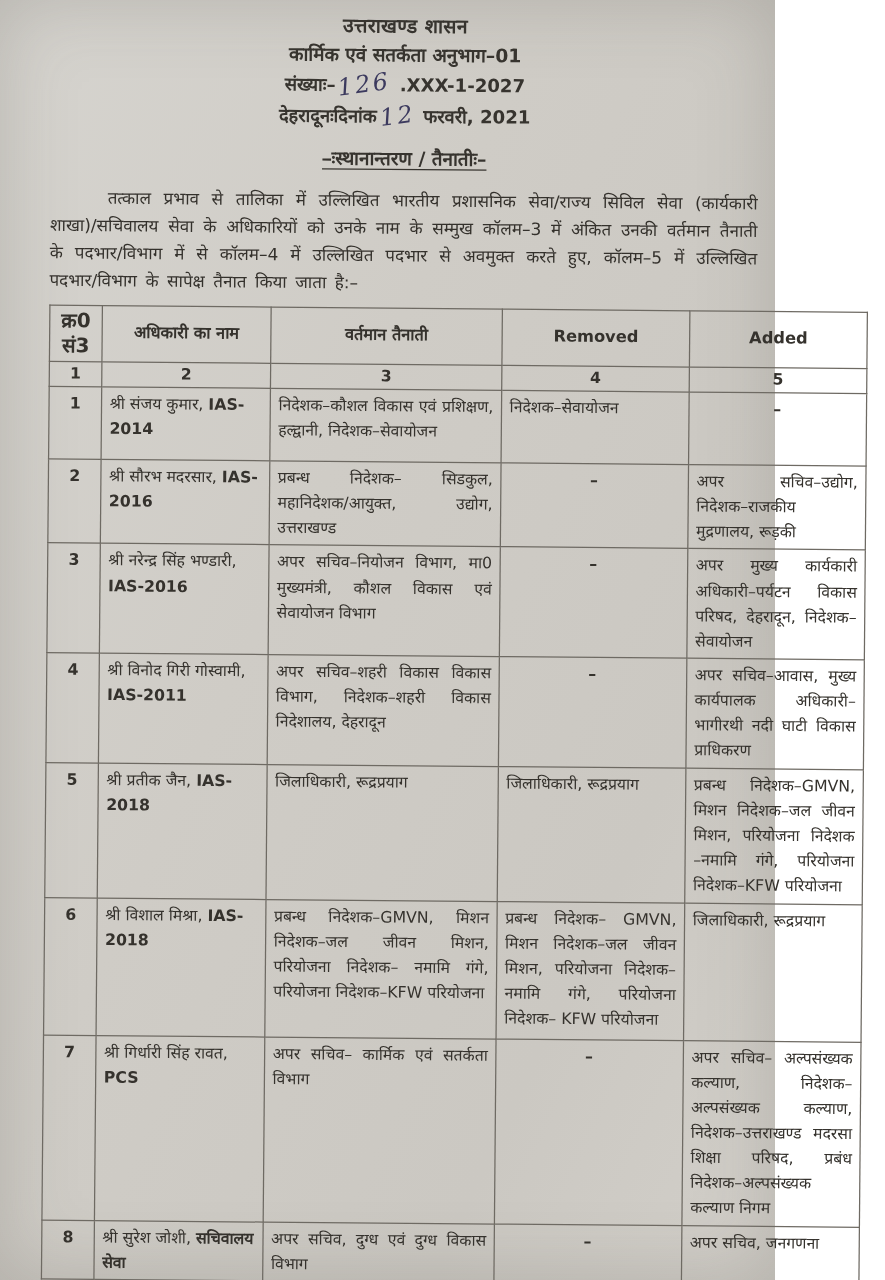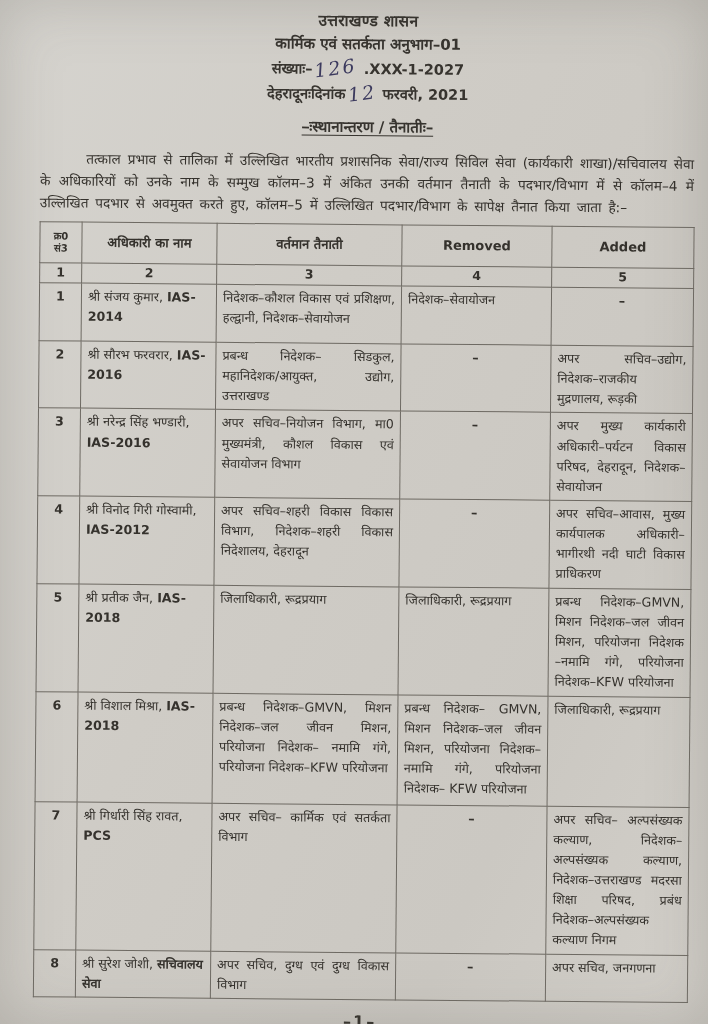--- a/index.html
+++ b/index.html
@@ -3,21 +3,21 @@
 <meta charset="utf-8">
 <style>
   html, body {
     margin: 0; padding: 0;
     width: 708px; height: 1024px;
     overflow: hidden;
     font-family: "DejaVu Sans", "Liberation Sans", sans-serif;
   }
   .scan {
     position: relative;
-    width: 708px; height: 1024px;
+    width: 620px; height: 1024px;
     background: linear-gradient(115deg, #d6d4cf 0%, #cfccc6 40%, #cbc8c2 75%, #d2cfc9 100%);
     color: #37342f;
     box-shadow: inset 0 0 60px rgba(90,86,78,.25);
   }
   .sheet {
     position: absolute;
     left: 0; top: 0; right: 0; bottom: 0;
     padding: 10px 16px 0 38px;
     transform: rotate(0.5deg);
     transform-origin: 50% 40%;
@@ -65,21 +65,21 @@
   .tbl th, .tbl td {
     border: 1px solid #6e6a63;
     vertical-align: top;
     padding: 3px 6px;
     line-height: 1.6;
     overflow: hidden;
   }
   .tbl thead th { font-weight: bold; text-align: center; vertical-align: middle; padding: 2px 2px; }
   .tbl thead .headrow th { height: 36px; font-size: 13px; }
   .tbl thead .numrow td { height: 17px; text-align: center; font-weight: bold; padding: 1px; line-height: 1.2; font-size: 12.5px; }
-  .snohead { line-height: 1.25; font-size: 10px; }
+  .snohead { line-height: 1.25; font-size: 16px; }
   td.sno { text-align: center; font-weight: bold; }
   td.t-just { text-align: justify; }
   td.dash { text-align: center; font-weight: bold; letter-spacing: 1px; }
   .batch { font-weight: bold; }
   
   tbody tr:nth-child(1) { height: 58px; }
   tbody tr:nth-child(2) { height: 62px; }
   tbody tr:nth-child(3) { height: 66px; }
   tbody tr:nth-child(4) { height: 80px; }
   tbody tr:nth-child(5) { height: 108px; }
@@ -144,35 +144,35 @@
       <tbody>
         <tr>
           <td class="sno">1</td>
           <td><span>श्री संजय कुमार,</span> <span class="batch">IAS-2014</span></td>
           <td class="t-just">निदेशक–कौशल विकास एवं प्रशिक्षण, हल्द्वानी, निदेशक–सेवायोजन</td>
           <td>निदेशक–सेवायोजन</td>
           <td class="dash">–</td>
         </tr>
         <tr>
           <td class="sno">2</td>
-          <td><span>श्री सौरभ फरवरार,</span> <span class="batch">IAS-2016</span></td>
+          <td><span>श्री सौरभ मदरसार,</span> <span class="batch">IAS-2016</span></td>
           <td class="t-just">प्रबन्ध निदेशक– सिडकुल, महानिदेशक/आयुक्त, उद्योग, उत्तराखण्ड</td>
           <td class="dash">–</td>
           <td class="t-just">अपर सचिव–उद्योग, निदेशक–राजकीय मुद्रणालय, रूड़की</td>
         </tr>
         <tr>
           <td class="sno">3</td>
           <td><span>श्री नरेन्द्र सिंह भण्डारी,</span> <span class="batch">IAS-2016</span></td>
           <td class="t-just">अपर सचिव–नियोजन विभाग, मा0 मुख्यमंत्री, कौशल विकास एवं सेवायोजन विभाग</td>
           <td class="dash">–</td>
           <td class="t-just">अपर मुख्य कार्यकारी अधिकारी–पर्यटन विकास परिषद, देहरादून, निदेशक–सेवायोजन</td>
         </tr>
         <tr>
           <td class="sno">4</td>
-          <td><span>श्री विनोद गिरी गोस्वामी,</span> <span class="batch">IAS-2012</span></td>
+          <td><span>श्री विनोद गिरी गोस्वामी,</span> <span class="batch">IAS-2011</span></td>
           <td class="t-just">अपर सचिव–शहरी विकास विकास विभाग, निदेशक–शहरी विकास निदेशालय, देहरादून</td>
           <td class="dash">–</td>
           <td class="t-just">अपर सचिव–आवास, मुख्य कार्यपालक अधिकारी– भागीरथी नदी घाटी विकास प्राधिकरण</td>
         </tr>
         <tr>
           <td class="sno">5</td>
           <td><span>श्री प्रतीक जैन,</span> <span class="batch">IAS-2018</span></td>
           <td>जिलाधिकारी, रूद्रप्रयाग</td>
           <td>जिलाधिकारी, रूद्रप्रयाग</td>
           <td class="t-just">प्रबन्ध निदेशक–GMVN, मिशन निदेशक–जल जीवन मिशन, परियोजना निदेशक –नमामि गंगे, परियोजना निदेशक–KFW परियोजना</td>

